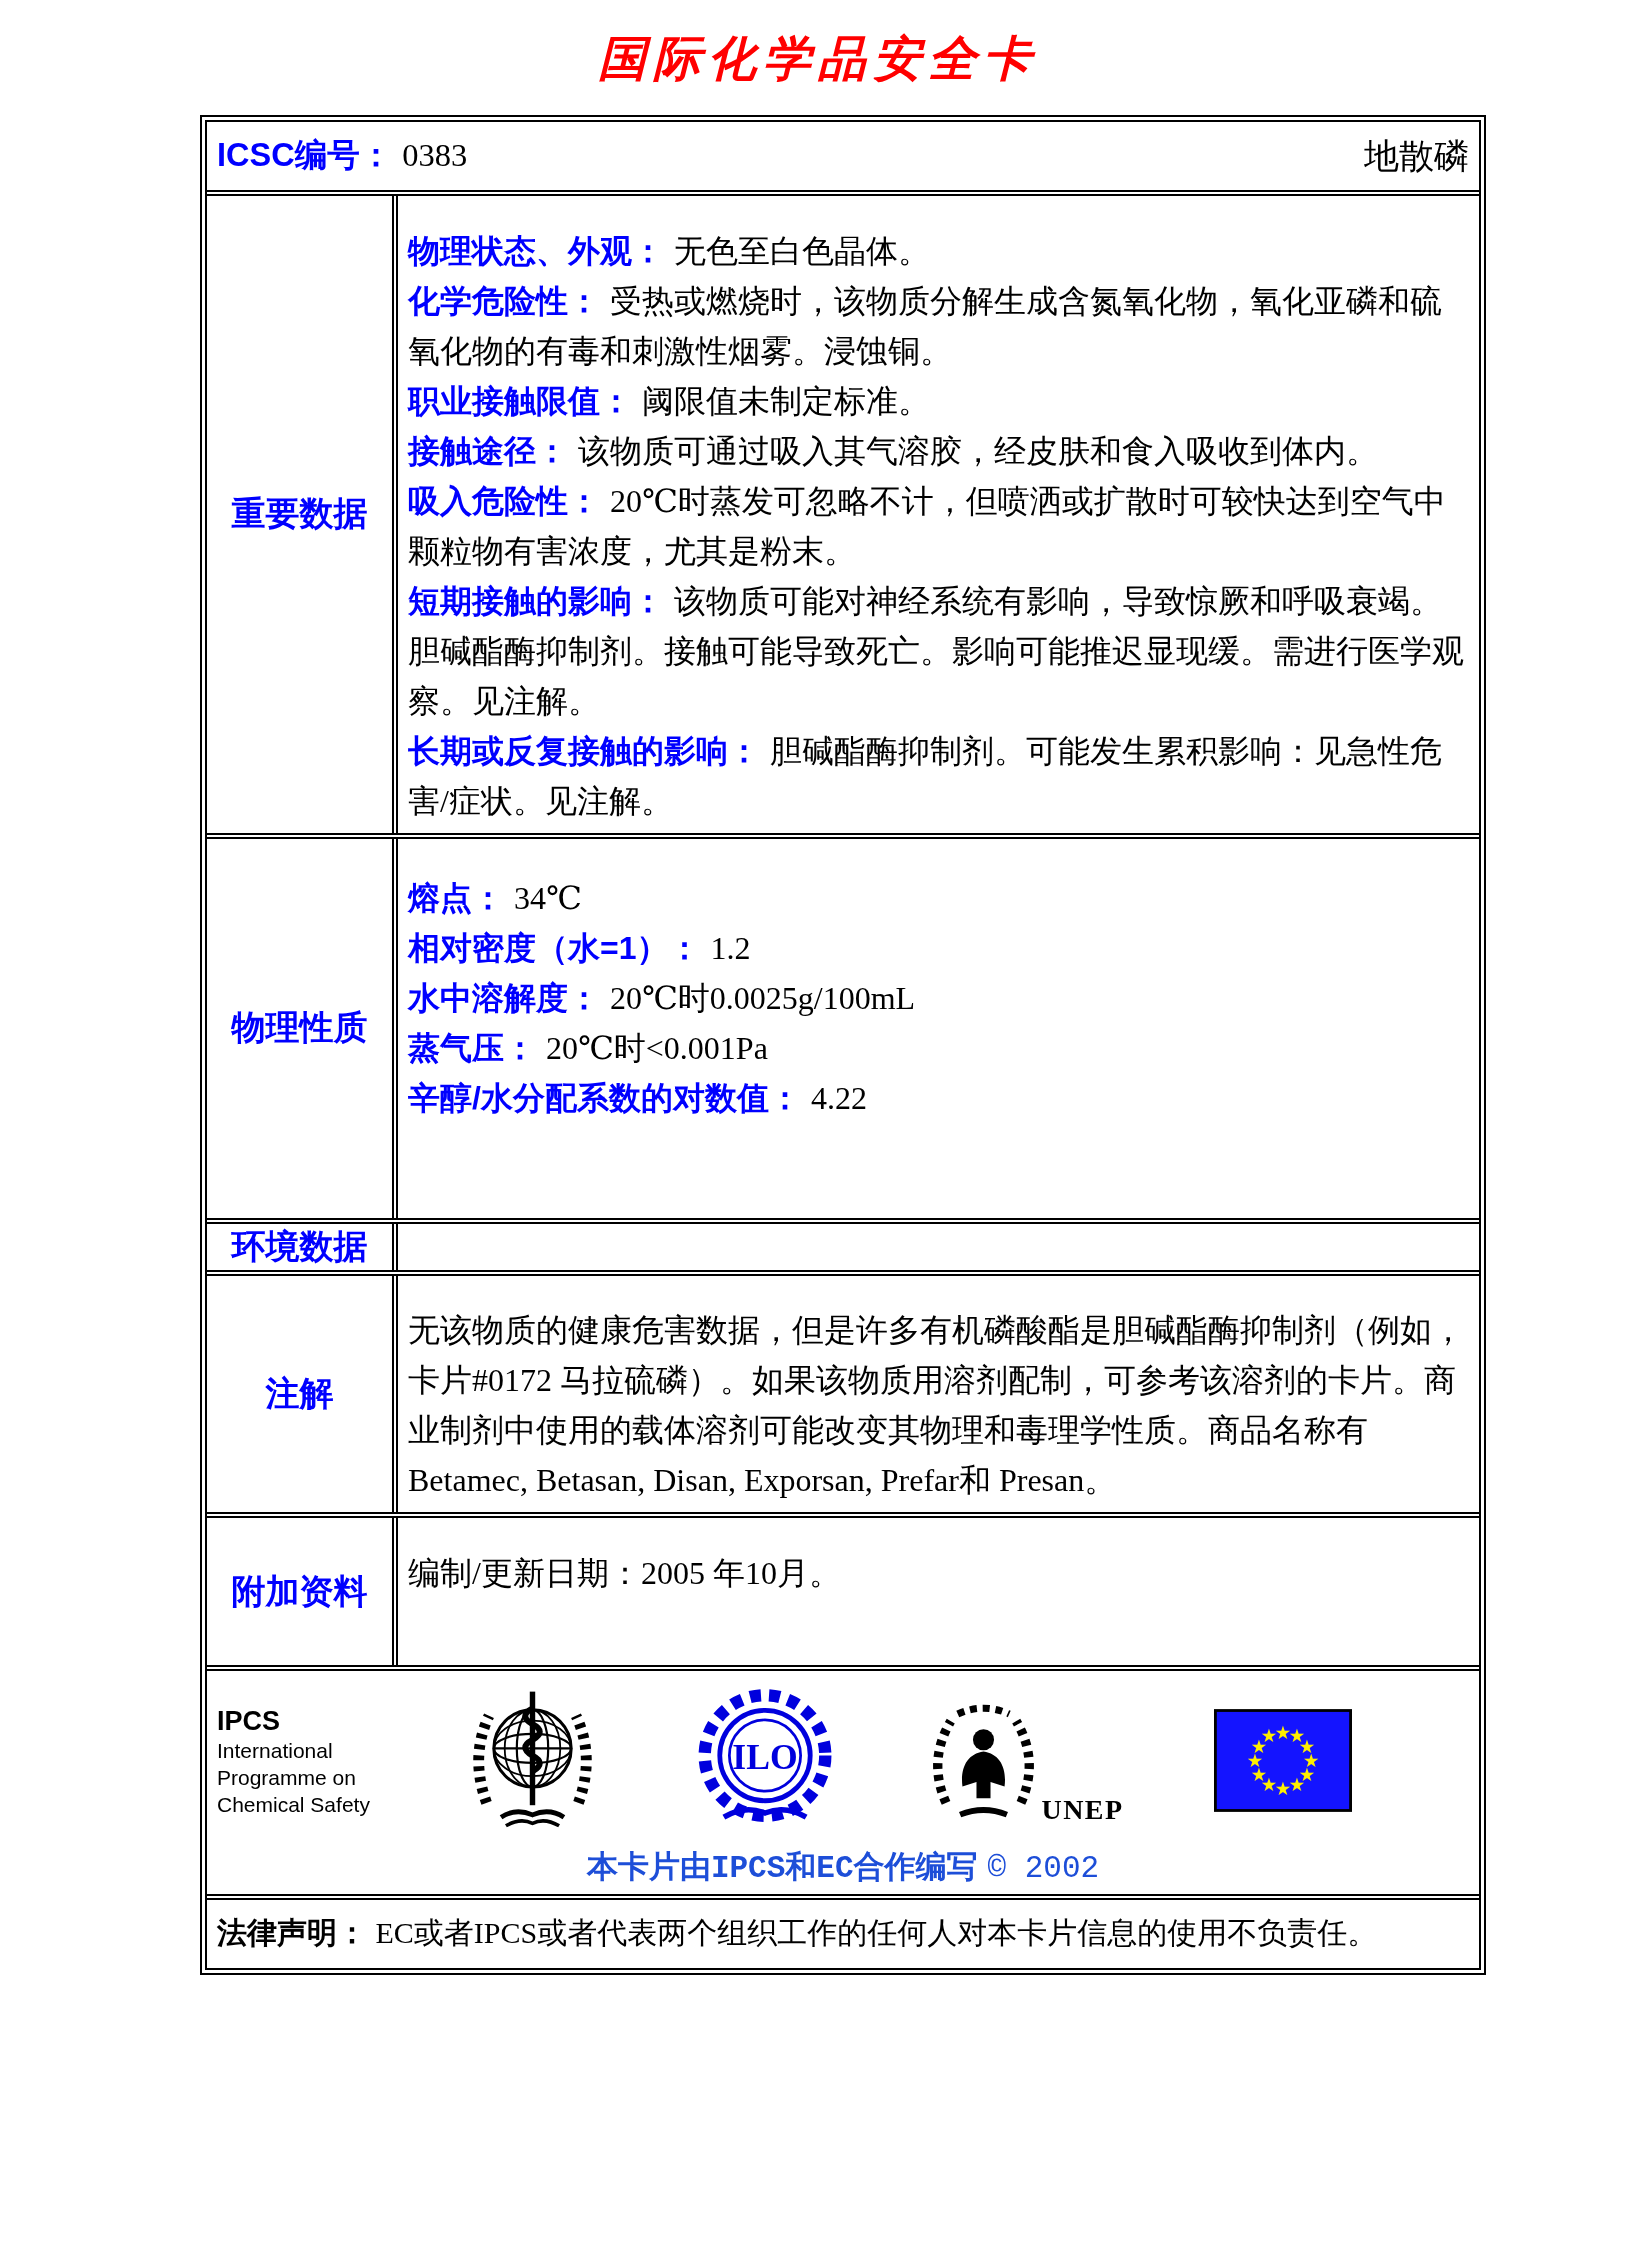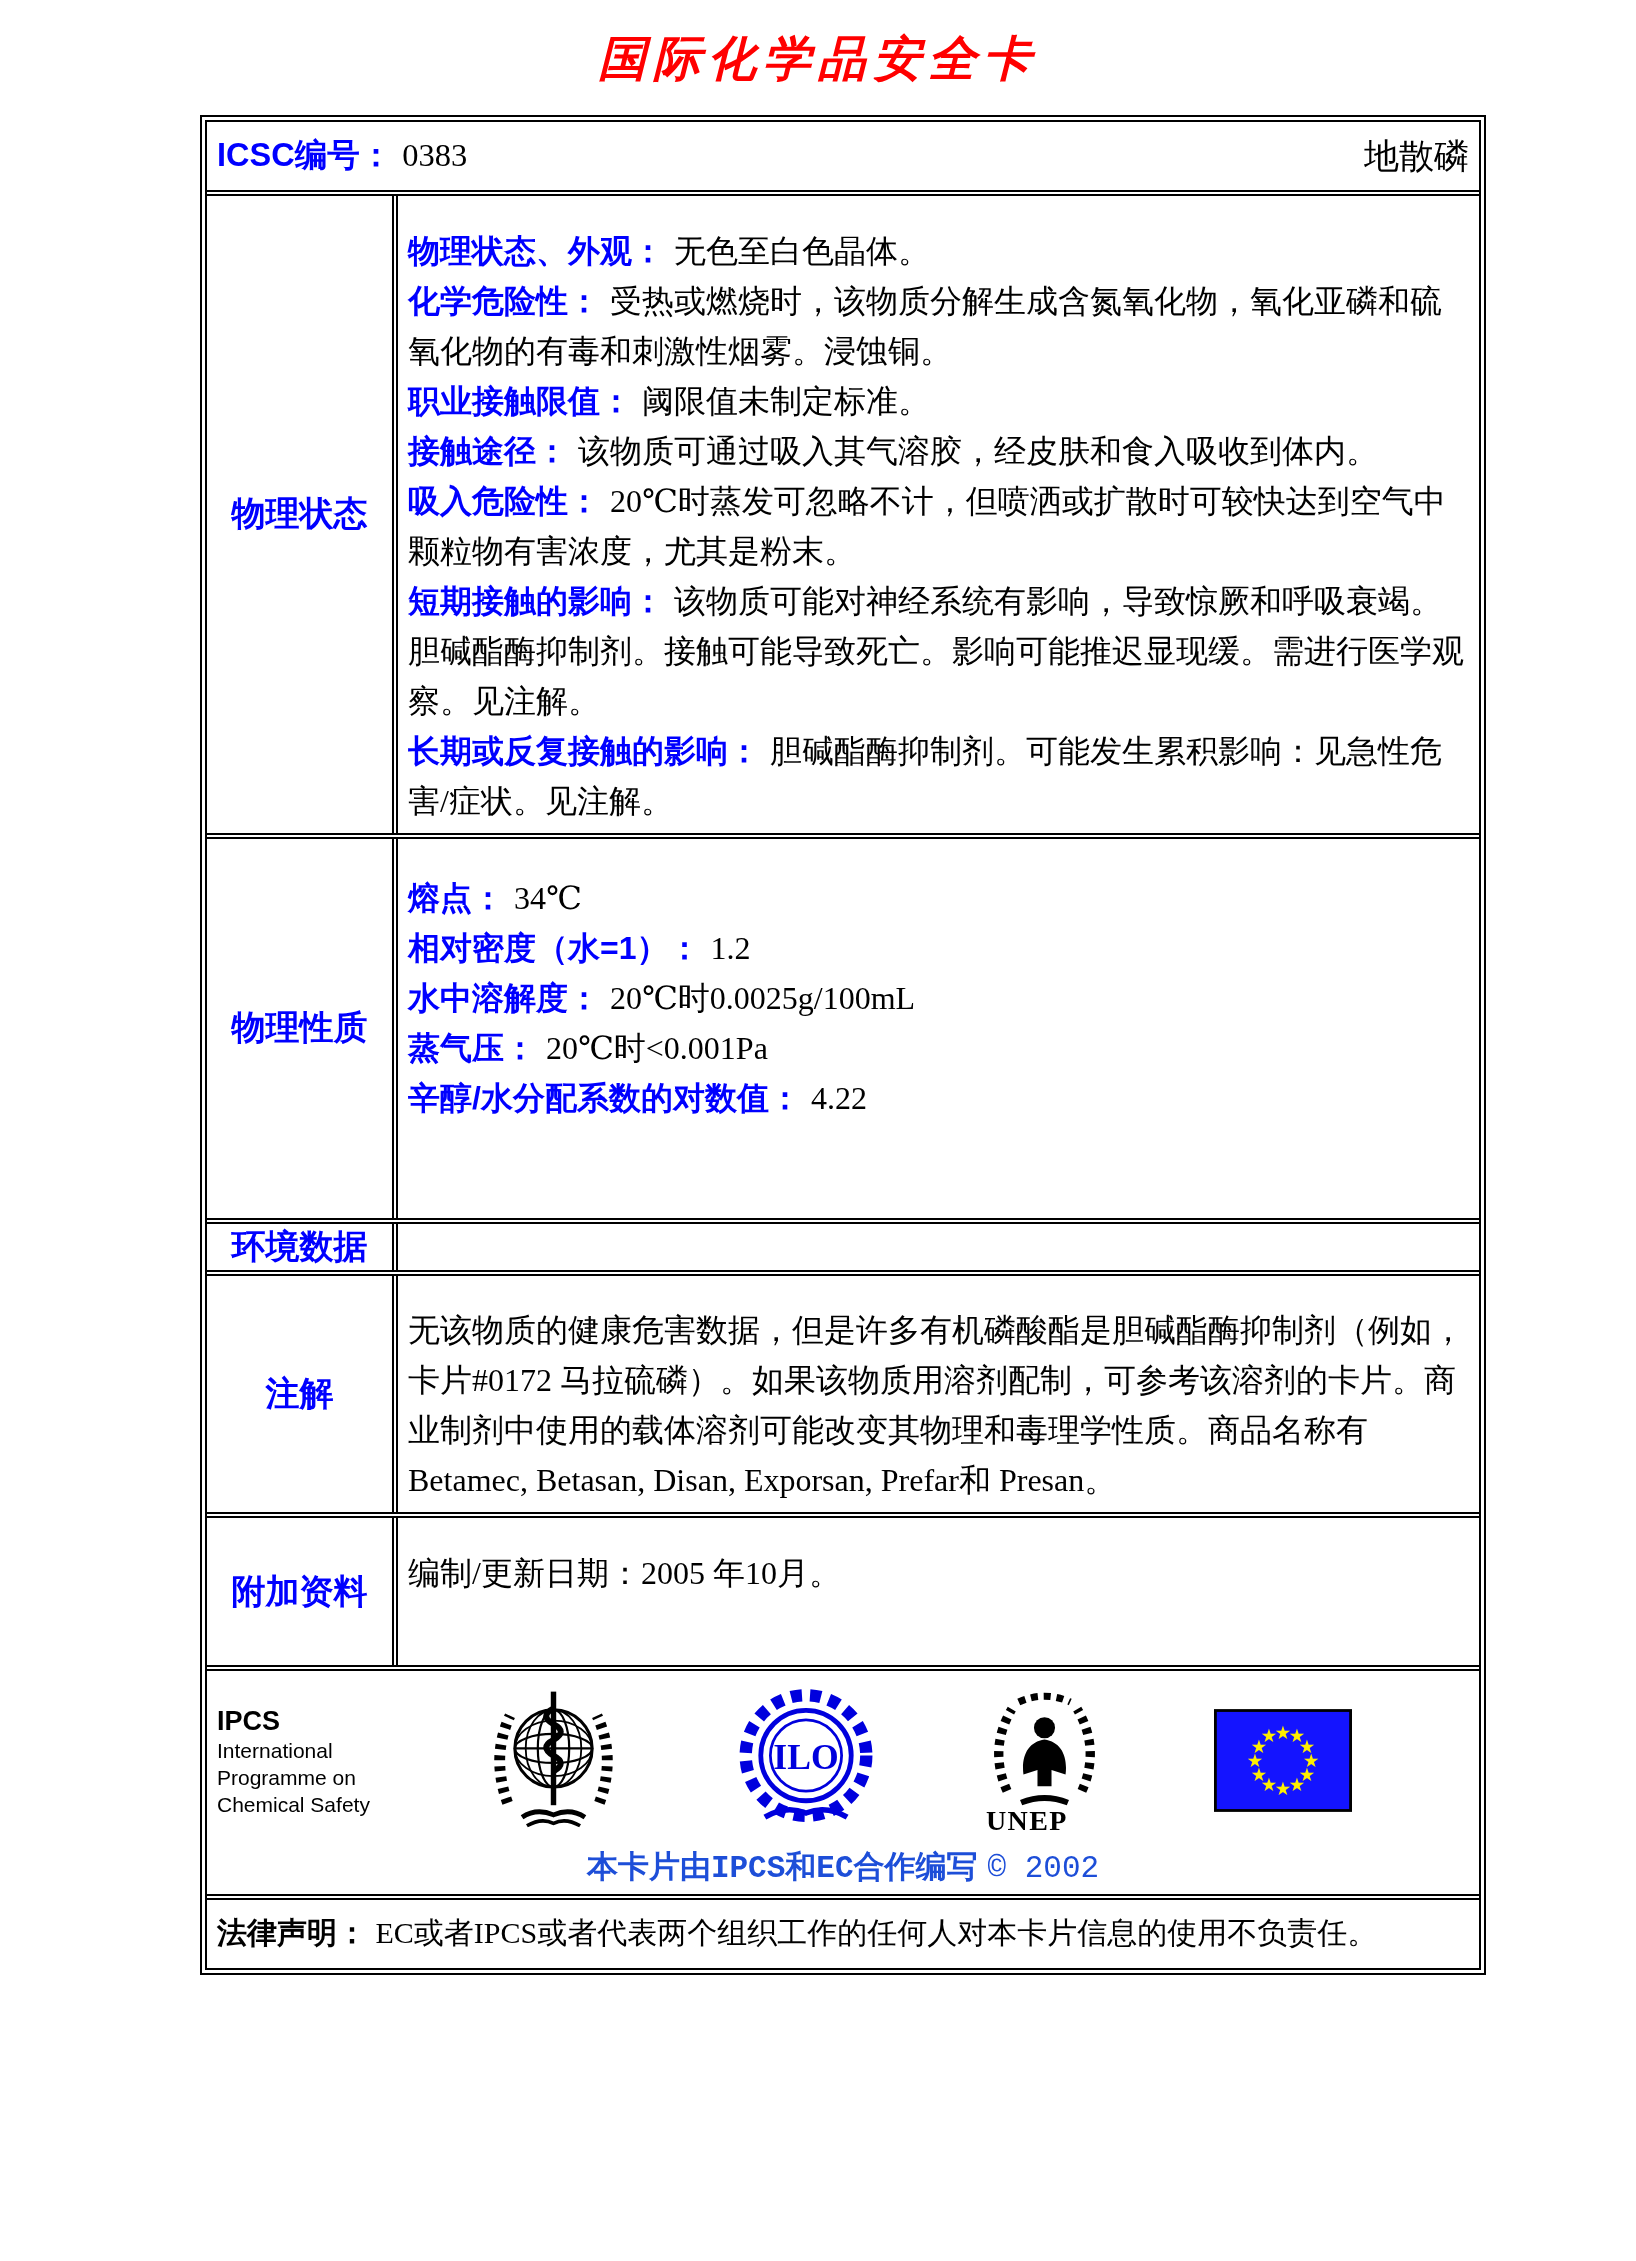--- a/index.html
+++ b/index.html
@@ -48,21 +48,21 @@
     padding:0 127px 0 10px;}
   .ipcs-block{font-family:"Liberation Sans","DejaVu Sans",sans-serif;color:#000;}
   .ipcs-block .ipcs-title{font-weight:bold;font-size:27px;line-height:31px;}
   .ipcs-block .ipcs-line{font-size:21px;line-height:27px;}
   .credit-line{text-align:center;margin-top:4.2px;
     font-family:Liberation Mono, monospace;
     font-size:31px;color:#1d4ed8;font-weight:bold;}
   .credit-copy{font-weight:normal;margin-left:10px;}
   .unep-word{font-family:"Liberation Serif","DejaVu Serif",serif;font-weight:bold;
     font-size:28px;letter-spacing:1.4px;text-align:center;line-height:28px;margin-top:-4.2px;}
-  .logo-box{display:flex;flex-direction:column;align-items:flex-start;}
+  .logo-box{display:flex;align-items:flex-end;}
   
   .row-legal{display:flex;align-items:center;min-height:62px;padding:2.8px 10px;font-size:30px;}
   .legal-key{font-family:"Liberation Sans","DejaVu Sans",sans-serif;font-weight:bold;
     color:#000;margin-right:8.5px;white-space:nowrap;}
 </style>
 </head>
 <body>
 
 <h1 class="page-title">国际化学品安全卡</h1>
 
@@ -70,21 +70,21 @@
 
   <div class="row row-header">
     <div class="icsc-left">
       <span class="key">ICSC编号：</span>
       <span>0383</span>
     </div>
     <span class="chem-name">地散磷</span>
   </div>
 
   <div class="row row-important">
-    <div class="label-cell">物理状态</div>
+    <div class="label-cell">重要数据</div>
     <div class="content-cell">
       <p><span class="key">物理状态、外观：</span><span>无色至白色晶体。</span></p>
       <p><span class="key">化学危险性：</span><span>受热或燃烧时，该物质分解生成含氮氧化物，氧化亚磷和硫氧化物的有毒和刺激性烟雾。浸蚀铜。</span></p>
       <p><span class="key">职业接触限值：</span><span>阈限值未制定标准。</span></p>
       <p><span class="key">接触途径：</span><span>该物质可通过吸入其气溶胶，经皮肤和食入吸收到体内。</span></p>
       <p><span class="key">吸入危险性：</span><span>20℃时蒸发可忽略不计，但喷洒或扩散时可较快达到空气中颗粒物有害浓度，尤其是粉末。</span></p>
       <p><span class="key">短期接触的影响：</span><span>该物质可能对神经系统有影响，导致惊厥和呼吸衰竭。胆碱酯酶抑制剂。接触可能导致死亡。影响可能推迟显现缓。需进行医学观察。见注解。</span></p>
       <p><span class="key">长期或反复接触的影响：</span><span>胆碱酯酶抑制剂。可能发生累积影响：见急性危害/症状。见注解。</span></p>
     </div>
   </div>

